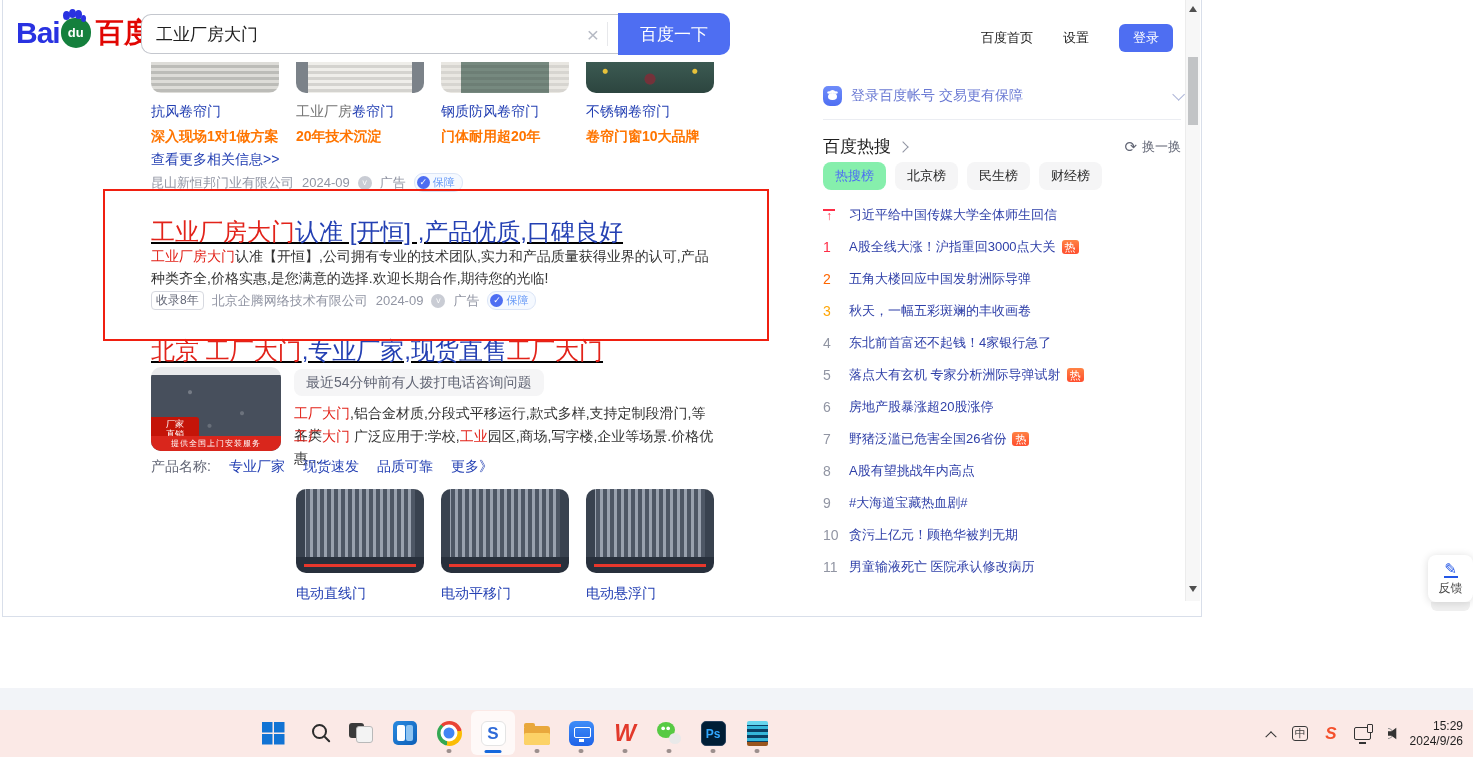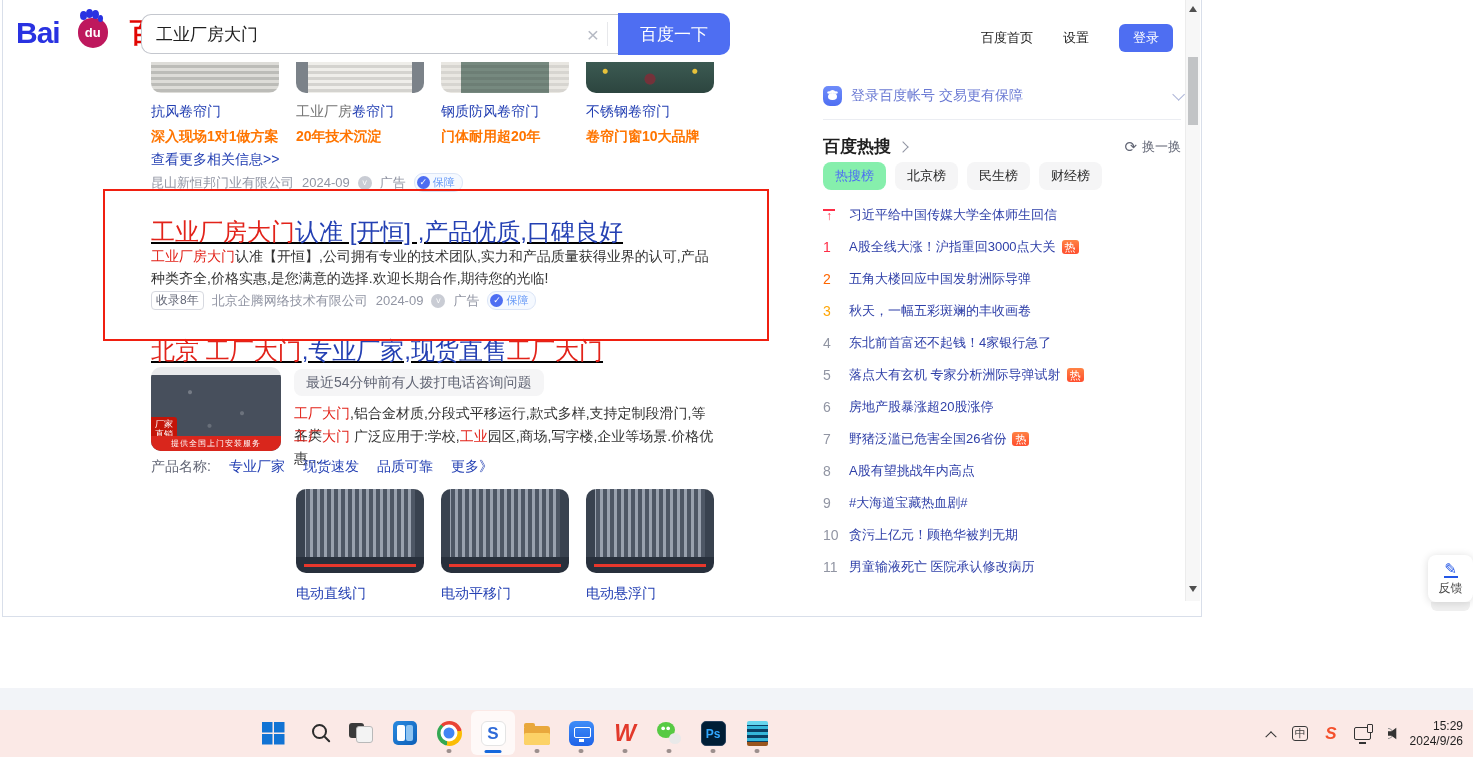--- a/index.html
+++ b/index.html
@@ -7,21 +7,21 @@
   body { font-family:"Liberation Sans","DejaVu Sans",sans-serif; background:#fff; position:relative; }
   .abs { position:absolute; }
 
   
   .page { position:absolute; left:2px; top:0; width:1200px; height:617px; background:#fff;
           border:1px solid #d9dfea; border-top:none; overflow:hidden; }
 
   
   .logo { position:absolute; left:13px; top:14px; display:flex; align-items:center; cursor:pointer; }
   .logo .bai { color:#2932e1; font-weight:800; font-size:30px; letter-spacing:-1px; }
-  .paw { width:30px; height:30px; background:#be185d; border-radius:46% 46% 50% 50%; position:relative; margin:0 18px; }
+  .paw { width:30px; height:30px; background:#15803d; border-radius:46% 46% 50% 50%; position:relative; margin:0 1px; }
   .paw::before { content:""; position:absolute; top:-7px; left:2px; width:7px; height:9px; background:#2932e1; border-radius:50%;
                  box-shadow:6px -2px 0 0 #2932e1, 12px -1px 0 0 #2932e1, 17px 3px 0 -1px #2932e1; }
   .paw .du { position:absolute; width:100%; text-align:center; top:7px; color:#fff; font-size:13px; font-weight:700; }
   .logo .cn { color:#e10602; font-weight:800; font-size:28px; margin-left:4px; }
 
   .search-box { position:absolute; left:138px; top:14px; width:477px; height:40px; background:#fff;
                 border:1px solid #c4c7ce; border-right:none; border-radius:10px 0 0 10px;
                 display:flex; align-items:center; padding:0 10px 0 14px; }
   .search-box input { flex:1; border:none; outline:none; font-size:17px; color:#1f1f1f; font-family:inherit; }
   .clear-x { color:#b6bac4; font-size:21px; line-height:1; padding:0 8px; cursor:pointer; }
@@ -65,21 +65,21 @@
   .bubble { position:absolute; left:291px; top:369px; background:#f5f5f6; border-radius:8px; height:27px; line-height:27px;
             padding:0 12px; font-size:14px; color:#626675; }
 
   .gate-img { position:absolute; left:148px; top:367px; width:130px; height:84px; border-radius:10px; overflow:hidden;
               background:radial-gradient(circle at 30% 30%, rgba(255,255,255,.25) 1.5px, rgba(0,0,0,0) 2.5px),
                          radial-gradient(circle at 70% 55%, rgba(255,255,255,.2) 1.5px, rgba(0,0,0,0) 2.5px),
                          radial-gradient(circle at 45% 70%, rgba(255,255,255,.18) 1.5px, rgba(0,0,0,0) 2.5px),
                          linear-gradient(180deg,#e9eaec 0 10%, #474f5c 10% 100%); }
   .gate-img .banner { position:absolute; left:0; right:0; bottom:0; height:15px; background:#d9261c; color:#fff; font-size:8px;
                       line-height:15px; text-align:center; letter-spacing:1px; }
-  .gate-img .ribbon { position:absolute; left:0; bottom:10px; width:26px; background:#c41408; color:#fff; font-size:9px;
+  .gate-img .ribbon { position:absolute; left:0; bottom:10px; width:48px; background:#c41408; color:#fff; font-size:9px;
                       line-height:10px; text-align:center; padding:2px 0; border-radius:0 3px 3px 0; }
 
   .prod-row { position:absolute; left:148px; top:458px; display:flex; align-items:center; gap:18px; font-size:14px; }
   .prod-row .lbl { color:#626675;text-align:right; } .prod-row a { color:#2440b3; text-decoration:none; cursor:pointer; }
 
   
   .gate { border-radius:10px; position:relative; overflow:hidden;
           background:linear-gradient(#28303c,#28303c) bottom/100% 16px no-repeat,
                      linear-gradient(90deg,#39424f 0 9px, rgba(0,0,0,0) 9px calc(100% - 9px), #39424f calc(100% - 9px)),
                      repeating-linear-gradient(90deg,#99a1ae 0 3px,#4e5765 3px 7px); }
@@ -95,21 +95,21 @@
   .sb-banner { position:absolute; left:820px; top:86px; width:358px; display:flex; align-items:center; cursor:pointer; }
   .shield { width:19px; height:20px; background:linear-gradient(180deg,#6f8cfa,#4e6ef2); border-radius:5px 5px 7px 7px; position:relative; }
   .shield::after { content:""; position:absolute; left:5px; top:7px; width:9px; height:7px; background:#fff; border-radius:50% 50% 45% 45%;
                    box-shadow:-3px -4px 0 -2.2px #fff, 3px -4px 0 -2.2px #fff, 0 -5px 0 -2px #fff; }
   .sb-banner .txt { margin-left:9px; font-size:14px; color:#6a79d3; }
   .chev-d { margin-left:auto; width:9px; height:9px; border-right:1.6px solid #aeb6d8; border-bottom:1.6px solid #aeb6d8;
             transform:rotate(45deg) translateY(-3px); }
   .sb-divider { position:absolute; left:820px; top:119px; width:358px; height:1px; background:#ebedf2; }
 
   .hot-head { position:absolute; left:820px; top:135px; width:358px; display:flex; align-items:center; }
-  .hot-head .tt { font-size:17px; font-weight:700; color:#1f1f1f; }
+  .hot-head .tt { font-size:17px; font-weight:400; color:#1f1f1f; }
   .chev-r { width:8px; height:8px; border-right:1.8px solid #9195a3; border-top:1.8px solid #9195a3; transform:rotate(45deg); margin-left:8px; }
   .refresh { margin-left:auto; display:flex; align-items:center; gap:5px; font-size:13px; color:#626675; cursor:pointer; }
   .refresh .gl { font-size:15px; color:#626675; }
 
   .hot-tabs { position:absolute; left:820px; top:162px; display:flex; gap:9px; }
   .hot-tab { font-size:13px; color:#262626; background:#f5f5f6; border-radius:8px; padding:5px 12px; cursor:pointer; white-space:nowrap; }
   .hot-tab.active { background:#86efac; color:#4e6ef2; }
 
   .hot-list { position:absolute; left:820px; top:199px; width:360px; height:403px; overflow:hidden; }
   .hot-item { height:32px; display:flex; align-items:center; cursor:pointer; }

